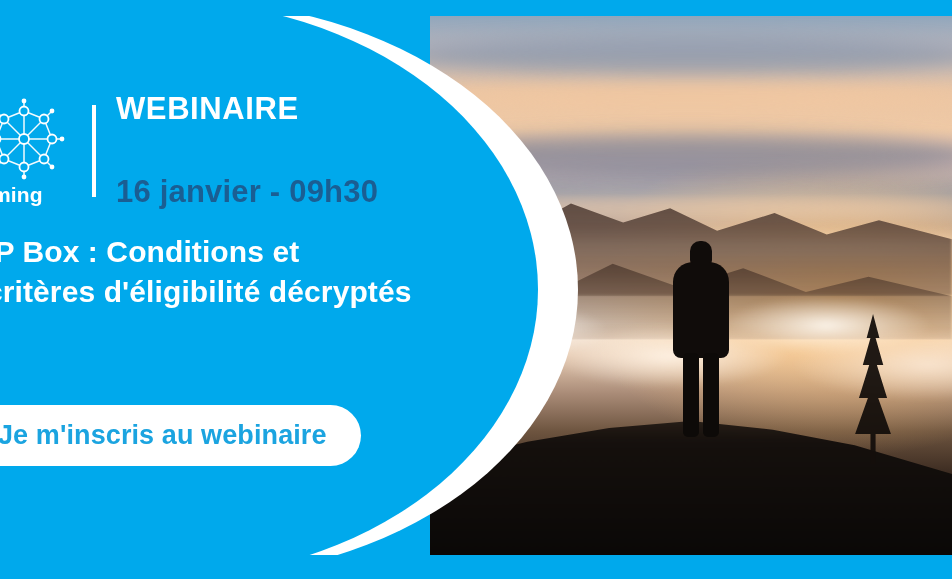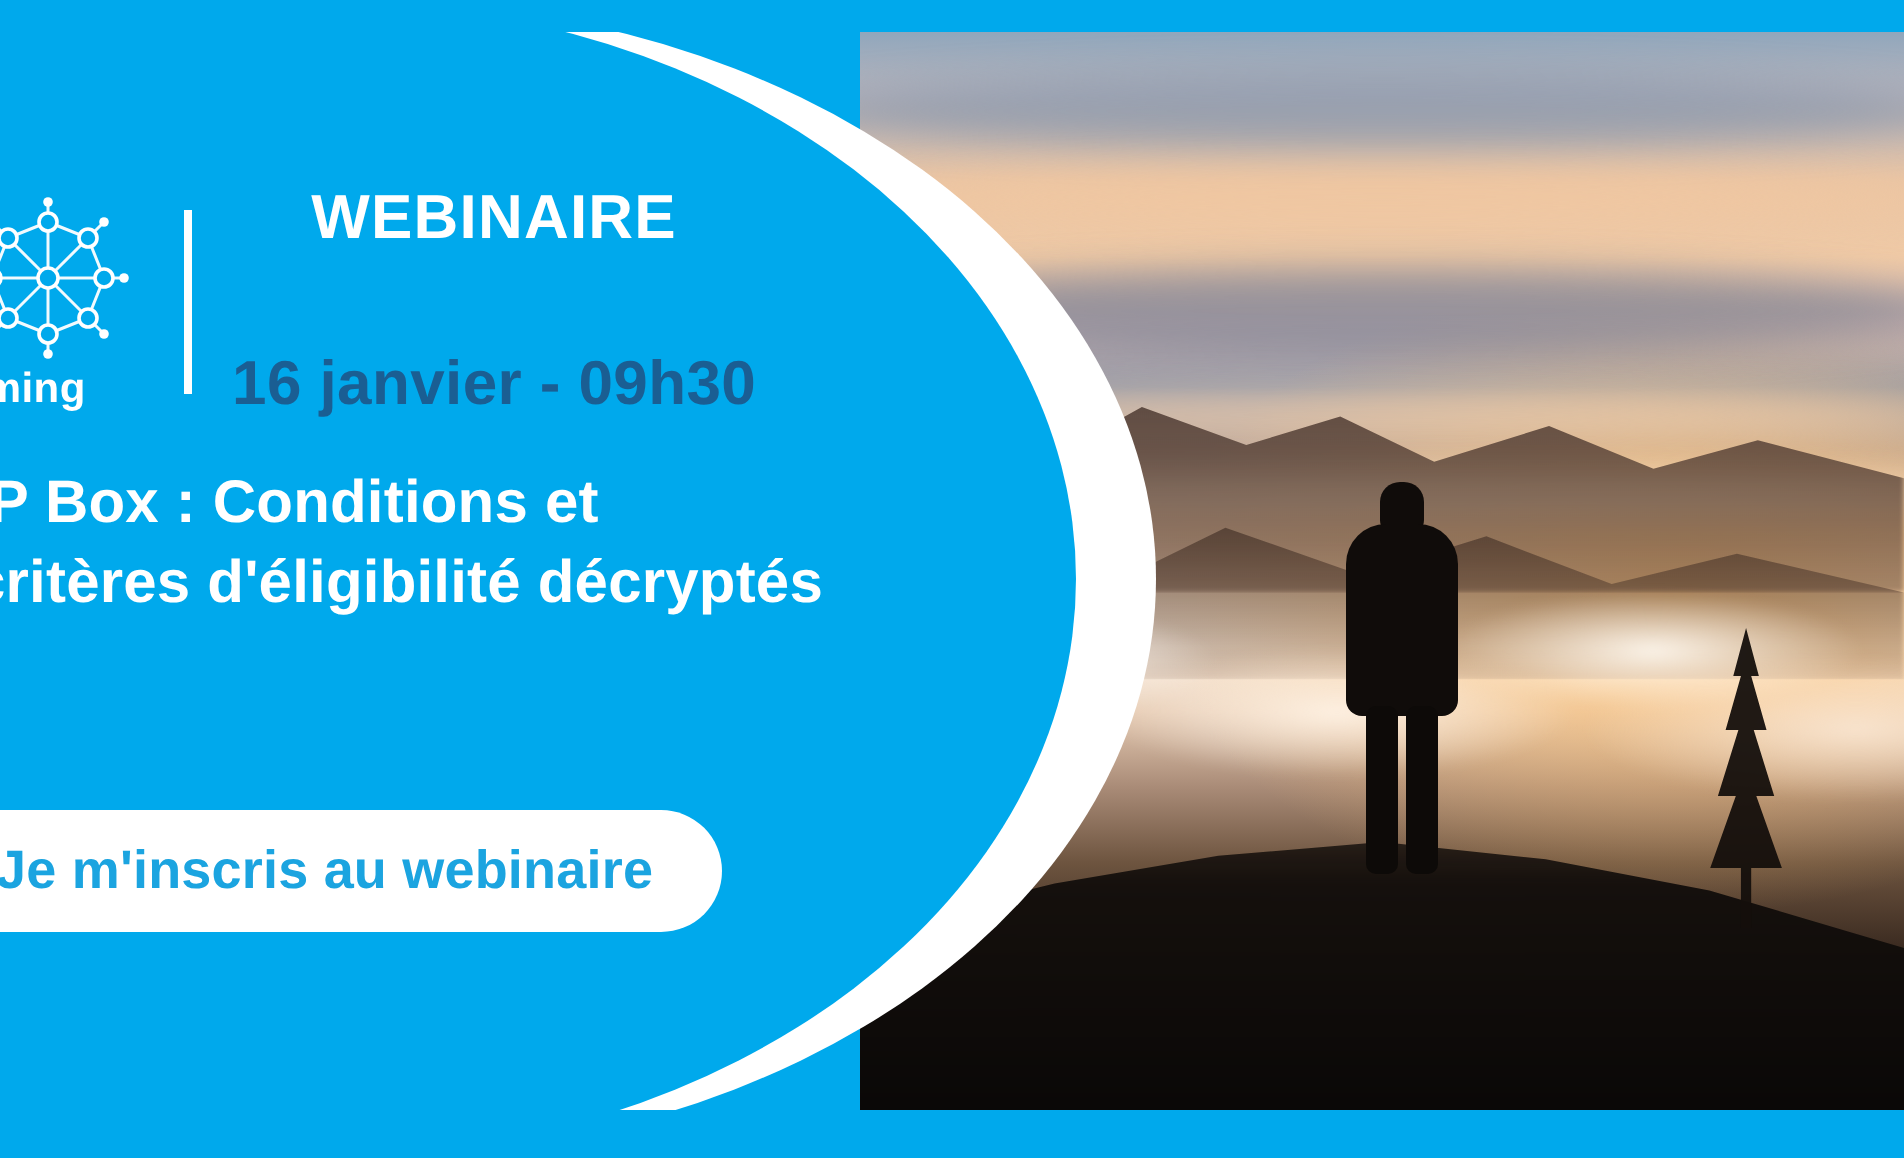--- a/index.html
+++ b/index.html
@@ -220,21 +220,21 @@
   }
 
   .divider {
     width: 4px;
     height: 92px;
     background: #ffffff;
     flex: 0 0 auto;
     margin-left: 6px;
   }
 
-  .titles { display: flex; flex-direction: column; gap: 2px; text-align: center; }
+  .titles { display: flex; flex-direction: column; gap: 2px; }
   .kicker {
     font-size: 31px;
     font-weight: 700;
     color: #ffffff;
     letter-spacing: 0.6px;
     line-height: 1.1;
   }
   .date {
     font-size: 31px;
     font-weight: 700;

